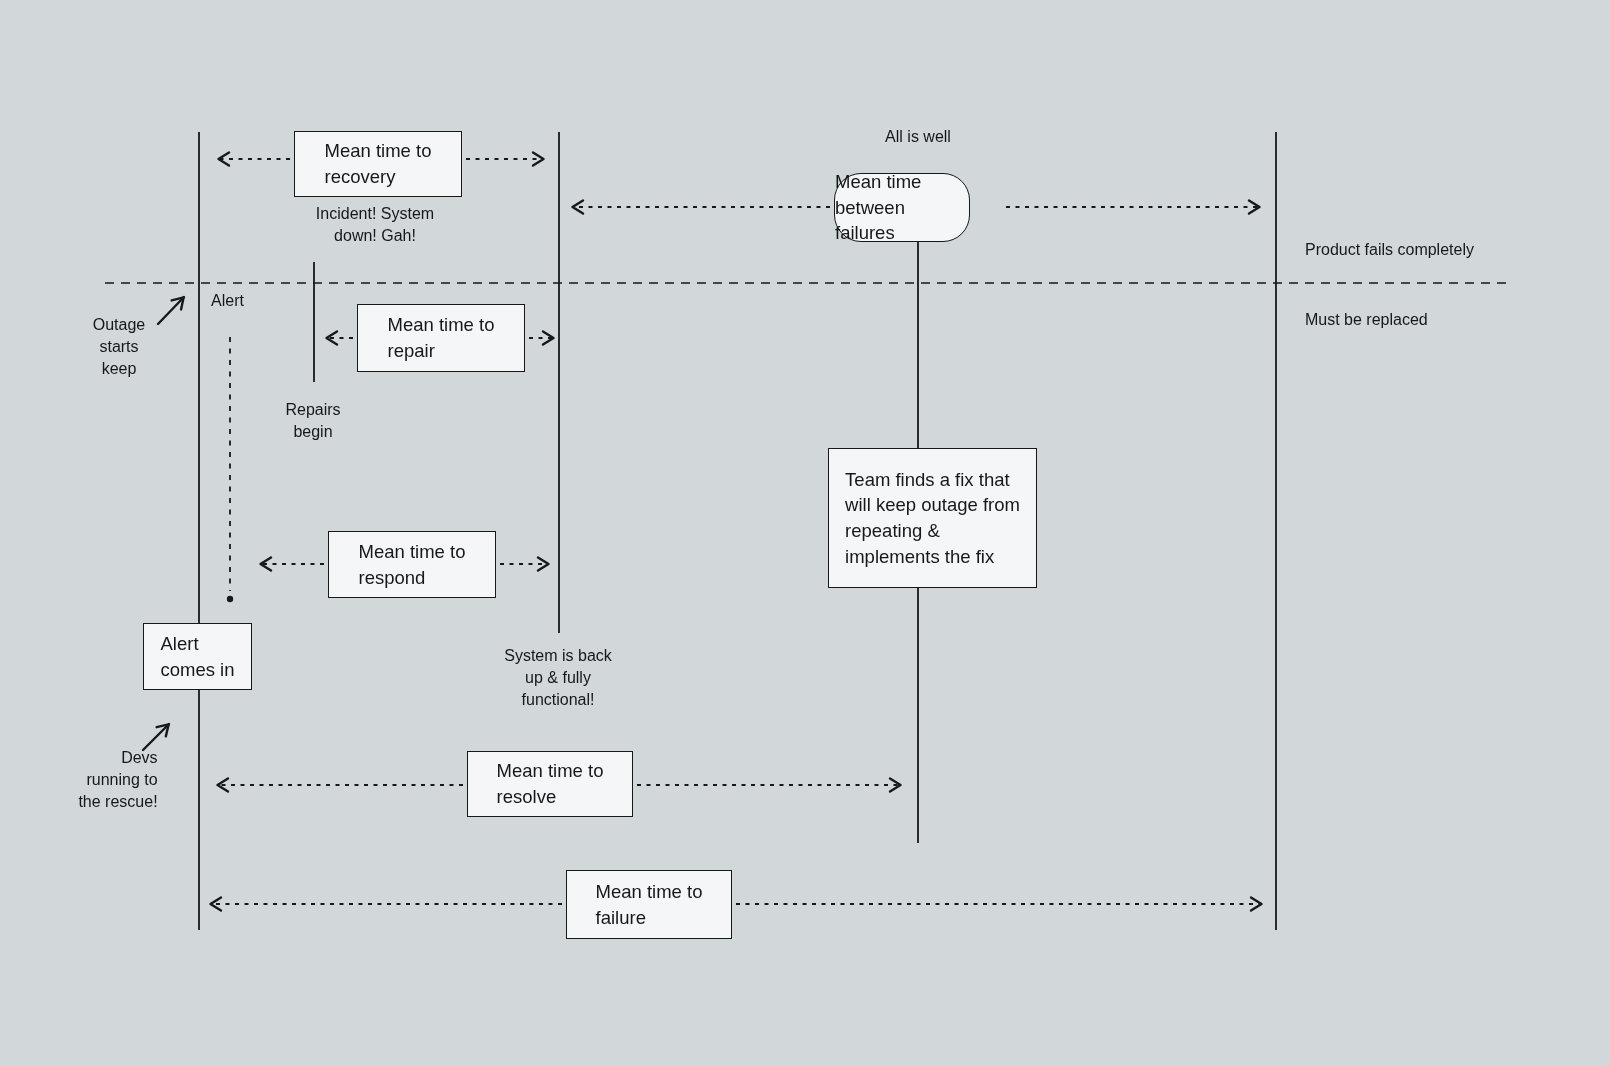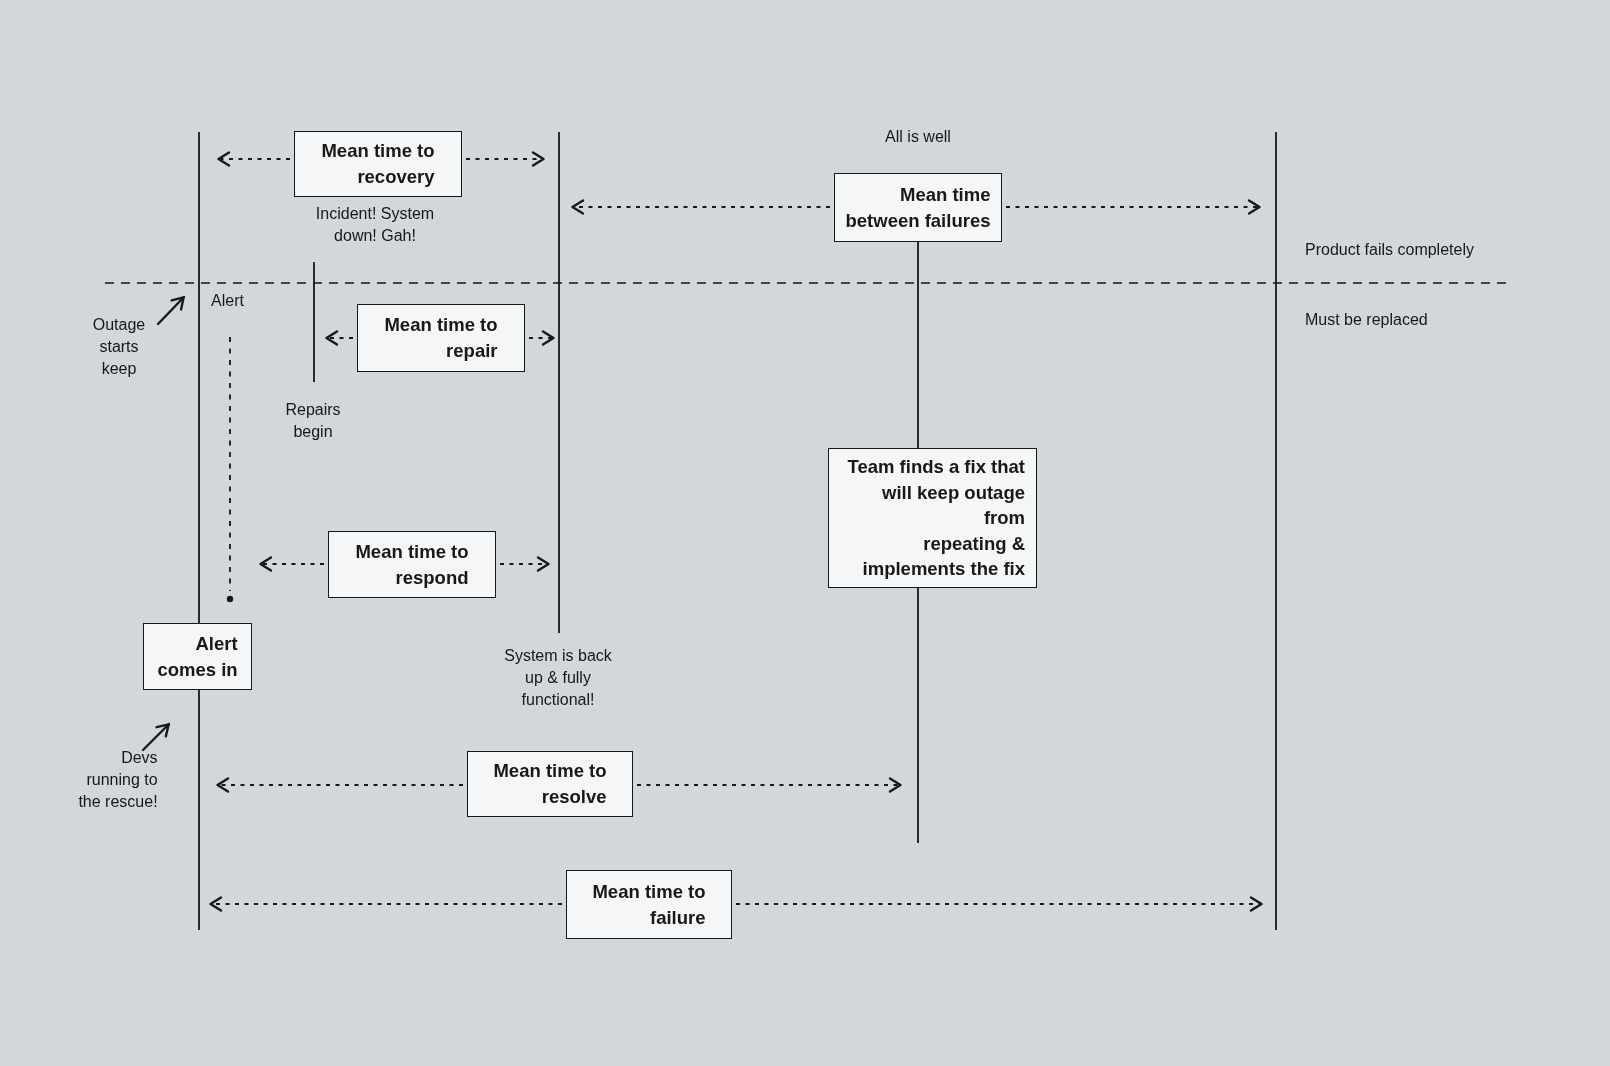--- a/index.html
+++ b/index.html
@@ -28,37 +28,36 @@
   .dot { fill: #16181a; }
 
   .box {
     position: absolute;
     background: #f5f6f7;
     border: 1.8px solid #16181a;
     box-sizing: border-box;
     display: flex;
     align-items: center;
     justify-content: center;
-    text-align: right;
+    text-align: left;
     font-size: 18.5px;
     line-height: 1.38;
     white-space: pre-line;
-    font-weight: bold;
   }
   .lbl {
     position: absolute;
     font-size: 16px;
     line-height: 1.36;
     white-space: pre-line;
   }
   .lbl.center { transform: translateX(-50%); text-align: center; }
 
   
   #box-recovery  { left: 294px; top: 131px; width: 168px; height: 66px; }
-  #box-mtbf      { left: 834px; top: 173px; width: 168px; height: 69px; }
+  #box-mtbf      { left: 834px; top: 173px; width: 136px; height: 69px; border-radius: 27px; }
   #box-repair    { left: 357px; top: 304px; width: 168px; height: 68px; }
   #box-respond   { left: 328px; top: 531px; width: 168px; height: 67px; }
   #box-alertin   { left: 143px; top: 623px; width: 109px; height: 67px; }
   #box-teamfix   { left: 828px; top: 448px; width: 209px; height: 140px; padding: 6px 11px; }
   #box-resolve   { left: 467px; top: 751px; width: 166px; height: 66px; }
   #box-failure   { left: 566px; top: 870px; width: 166px; height: 69px; }
 
   
   #lbl-allwell   { left: 918px;  top: 126px; }
   #lbl-incident  { left: 375px;  top: 203px; }

